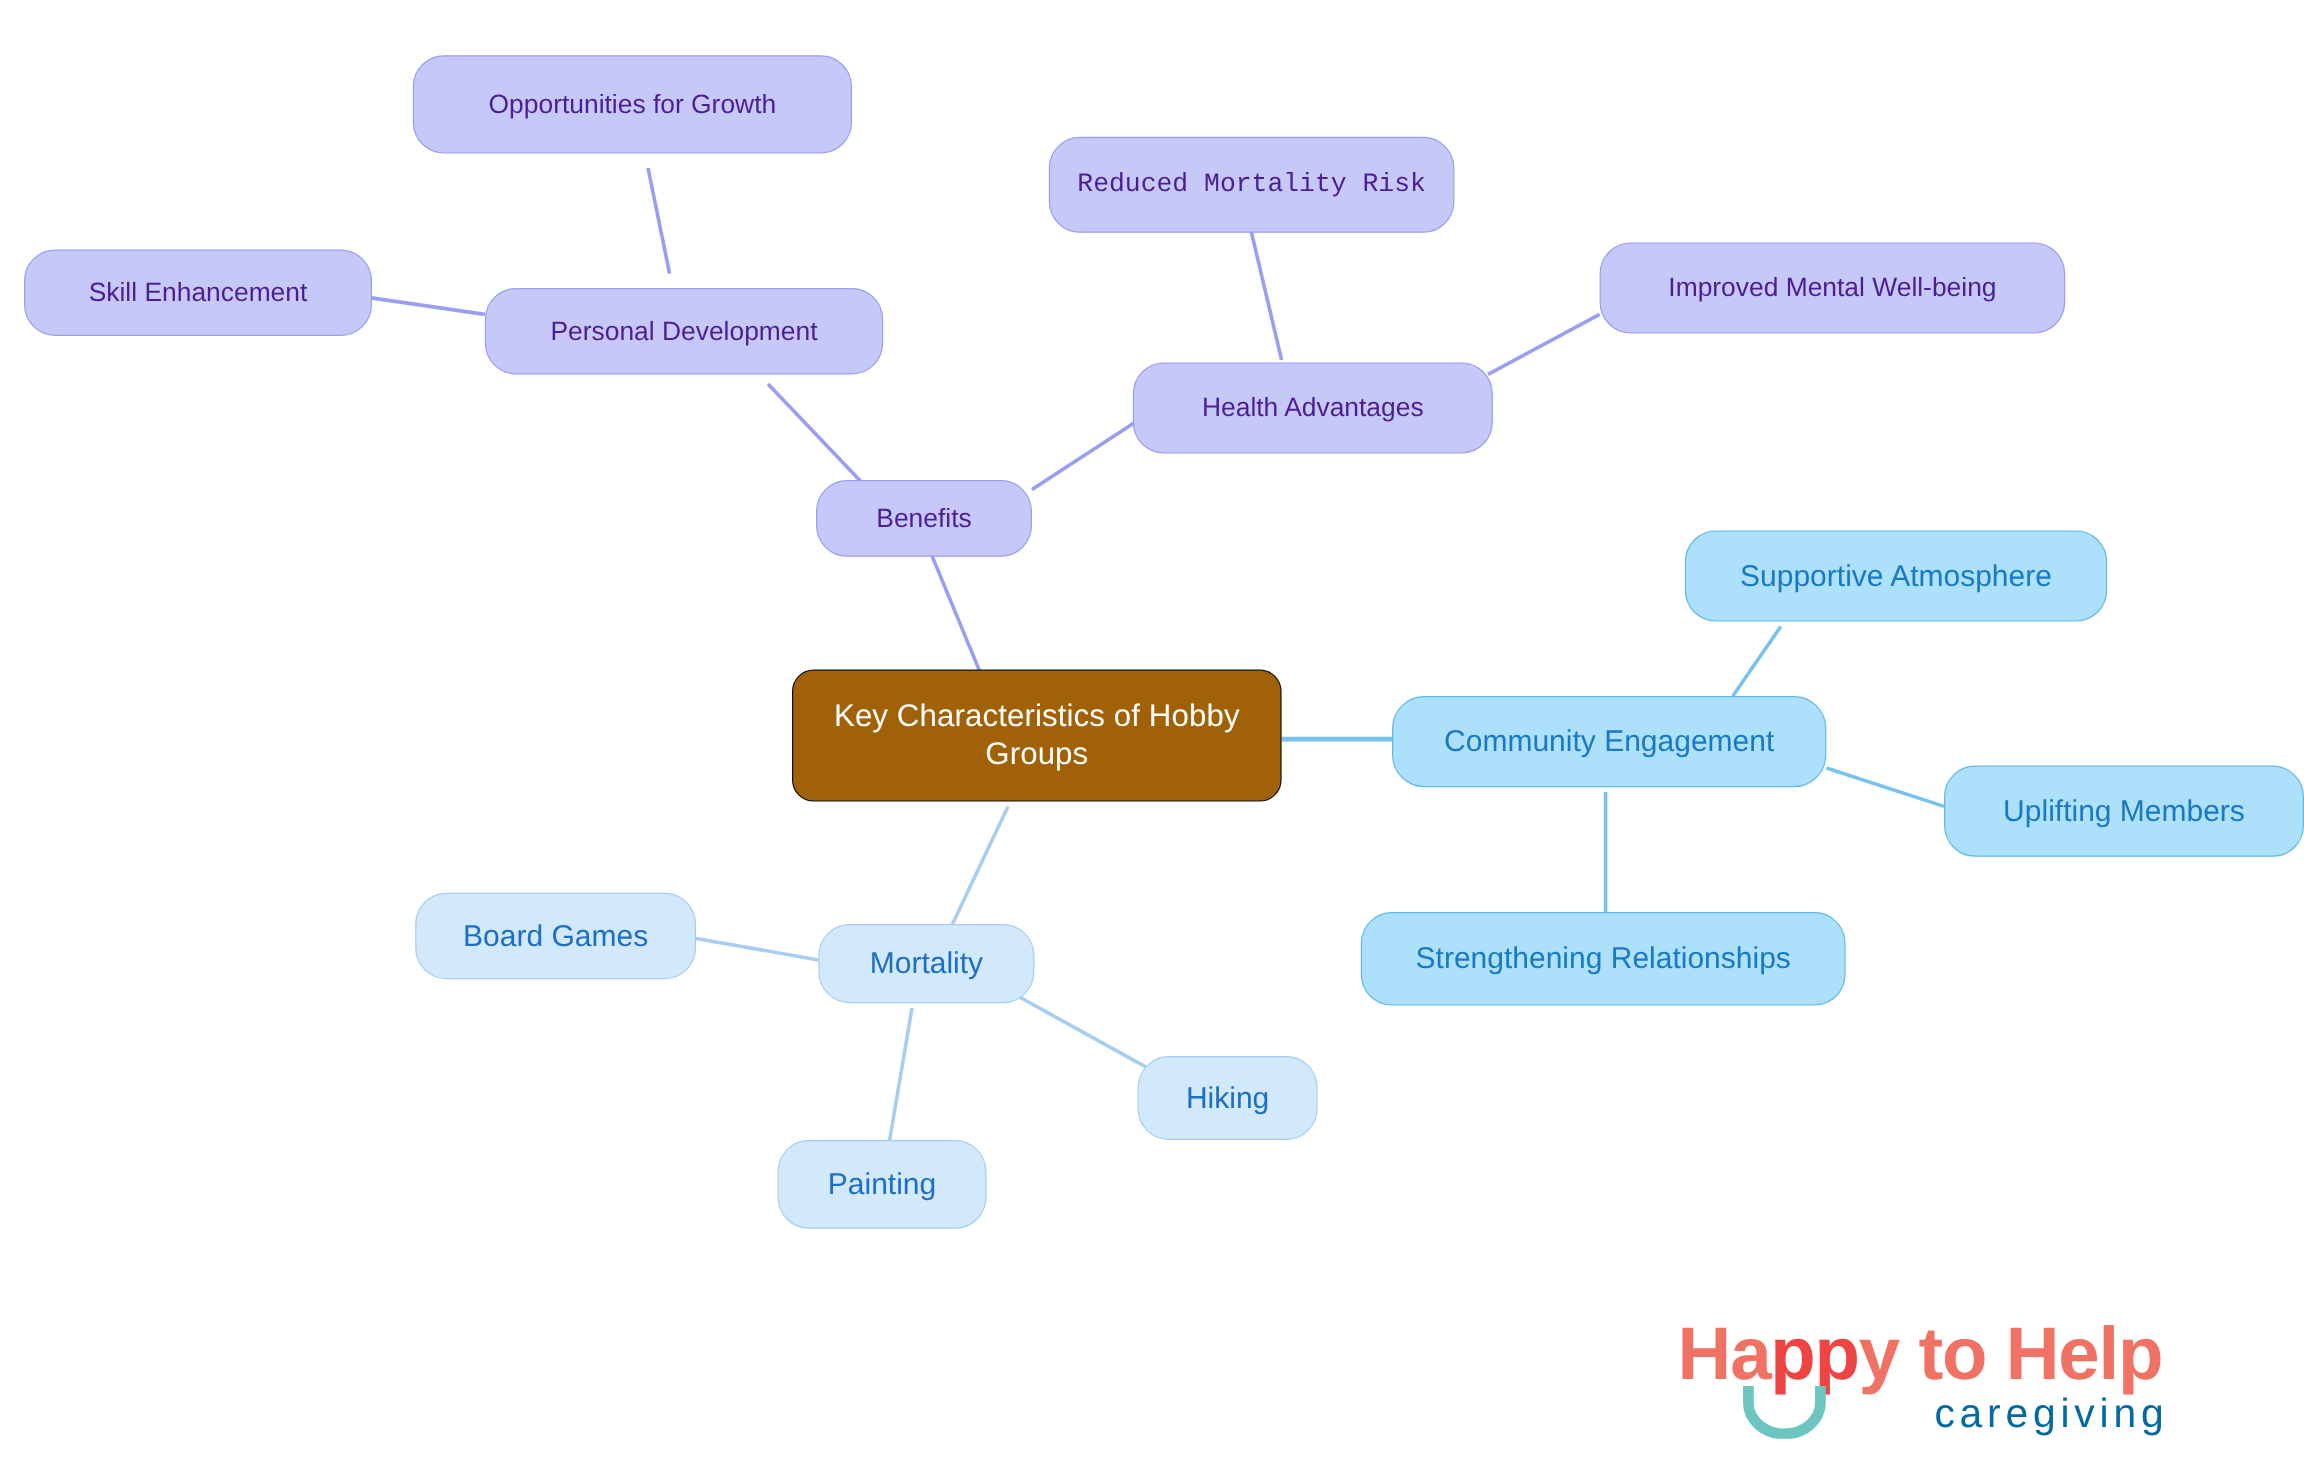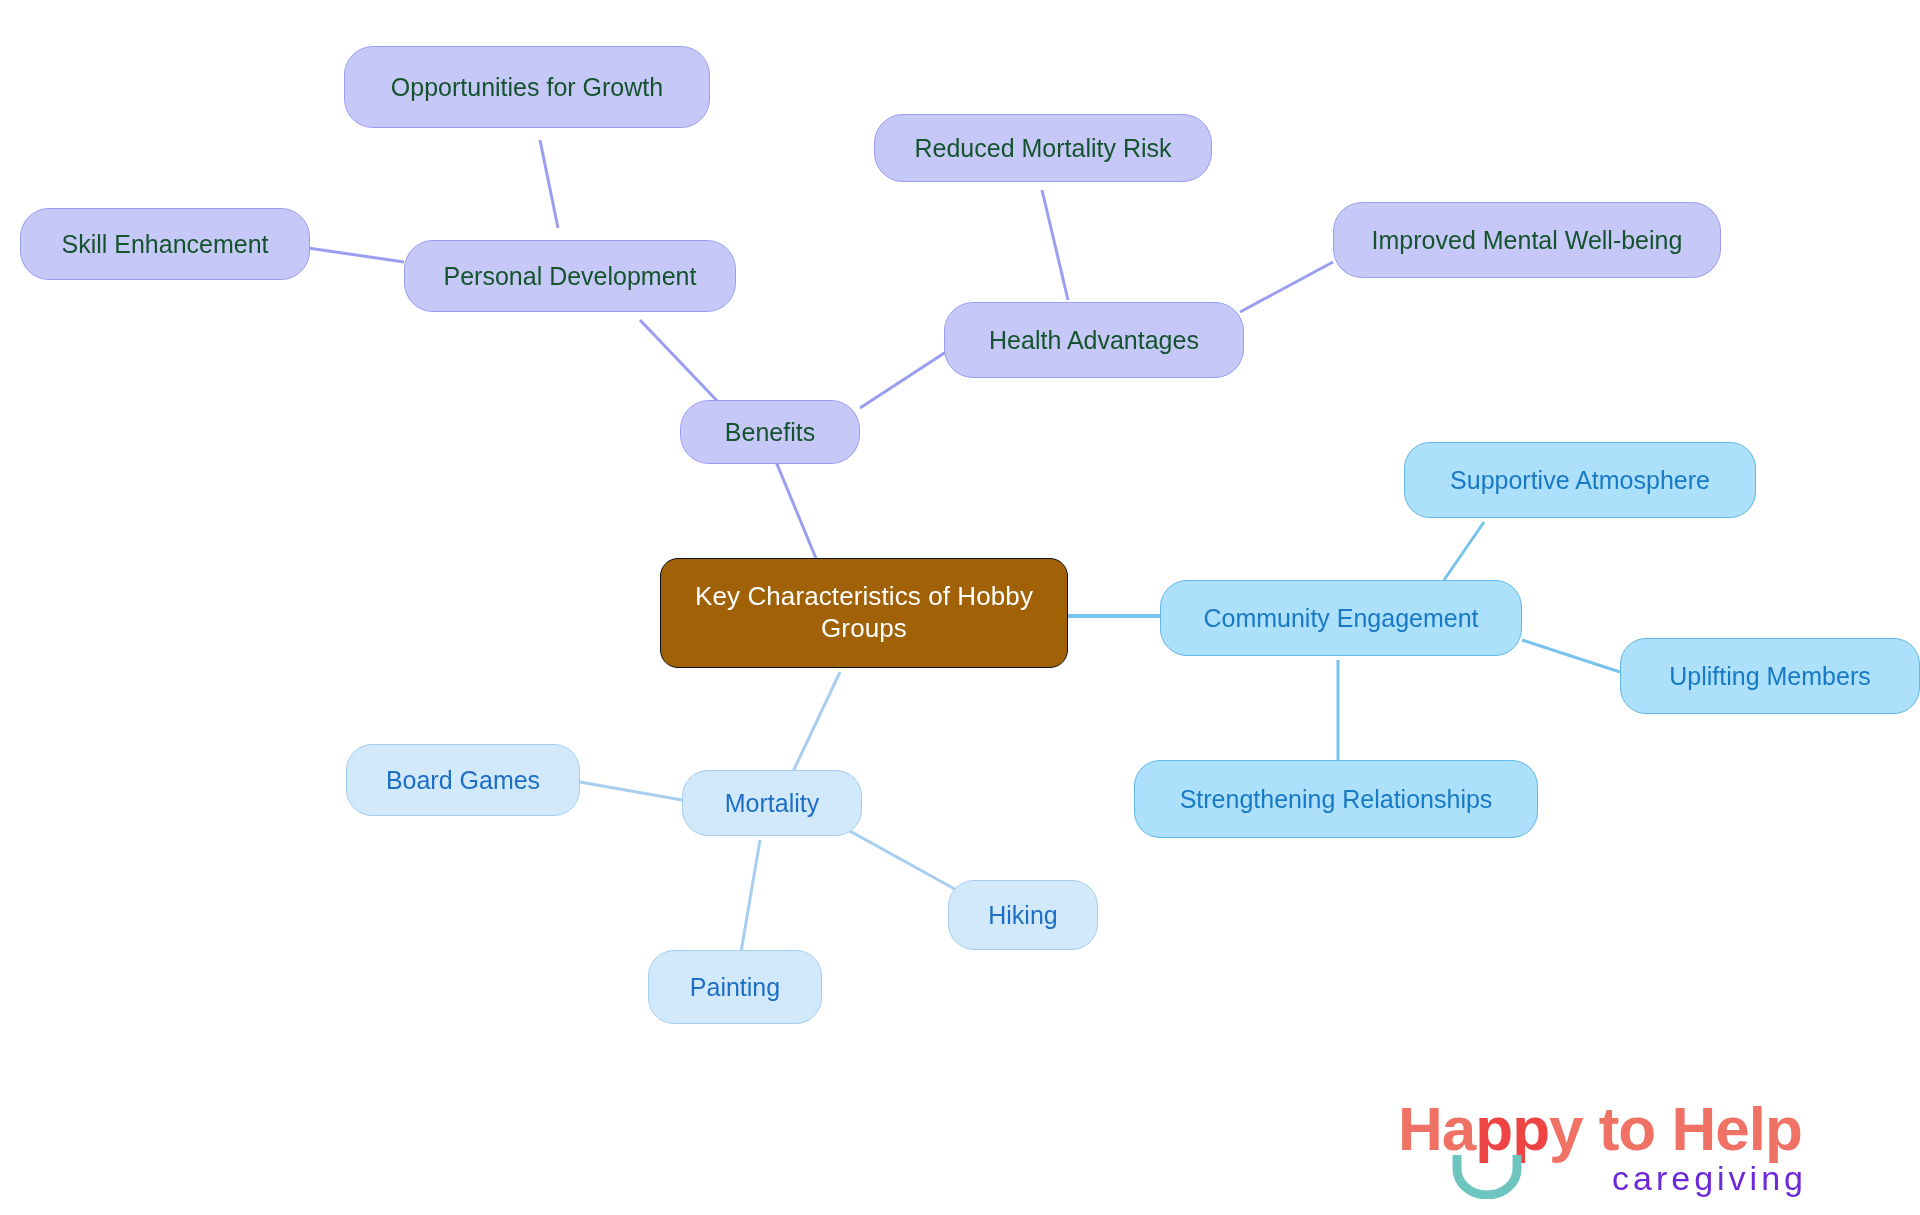--- a/index.html
+++ b/index.html
@@ -40,23 +40,22 @@
     background: #a16207;
     border-color: #0d1117;
     color: #ffffff;
     border-radius: 18px;
     font-size: 26px;
     letter-spacing: 0.1px;
   }
   .node.purple {
     background: #c6c8f8;
     border-color: #9a9ef0;
-    color: #14532d;
-    font-size: 25px;
-    border-radius: 29px;
+    color: #4c1d95;
+    font-size: 22px;
   }
   .node.blue-mid {
     background: #ace0fb;
     border-color: #62b8ea;
     color: #1879c4;
     font-size: 25px;
   }
   .node.blue-light {
     background: #d2e8fb;
     border-color: #a7cdf0;
@@ -81,21 +80,21 @@
   }
   .logo-h1 { color: #ef7264; }
   .logo-pp { color: #ef4444; margin-top: 36px; }
   .logo-y  { color: #ef7264; }
   .logo-sub {
     position: absolute;
     left: 214px;
     top: 66px;
     font-size: 34px;
     letter-spacing: 4px;
-    color: #6d28d9;
+    color: #0369a1;
     font-weight: 400;
     white-space: nowrap;
   }
   #logo-smile {
     position: absolute;
     left: 53px;
     top: 58px;
     width: 72px;
     height: 48px;
   }
@@ -132,21 +131,21 @@
   <div class="node purple" style="left:680px; top:400px; width:180px; height:64px;">Benefits</div>
 
   <div class="node purple" style="left:404px; top:240px; width:332px; height:72px;">Personal Development</div>
 
   <div class="node purple" style="left:20px; top:208px; width:290px; height:72px;">Skill Enhancement</div>
 
   <div class="node purple" style="left:344px; top:46px; width:366px; height:82px;">Opportunities for Growth</div>
 
   <div class="node purple" style="left:944px; top:302px; width:300px; height:76px;">Health Advantages</div>
 
-  <div class="node purple" style="left:874px; top:114px; width:338px; height:68px;">Reduced Mortality Risk</div>
+  <div class="node purple" style="left:874px; top:114px; width:338px; height:80px;font-family:Liberation Mono, monospace;">Reduced Mortality Risk</div>
 
   <div class="node purple" style="left:1333px; top:202px; width:388px; height:76px;">Improved Mental Well-being</div>
 
   <div class="node blue-mid" style="left:1160px; top:580px; width:362px; height:76px;border-radius:27px;">Community Engagement</div>
 
   <div class="node blue-mid" style="left:1404px; top:442px; width:352px; height:76px;">Supportive Atmosphere</div>
 
   <div class="node blue-mid" style="left:1620px; top:638px; width:300px; height:76px;">Uplifting Members</div>
 
   <div class="node blue-mid" style="left:1134px; top:760px; width:404px; height:78px;">Strengthening Relationships</div>

